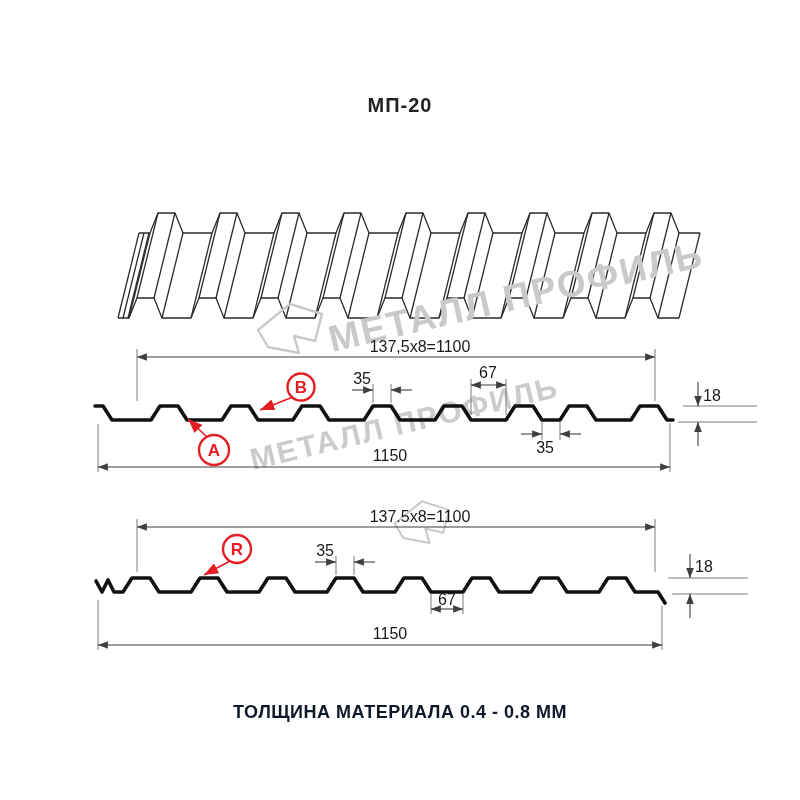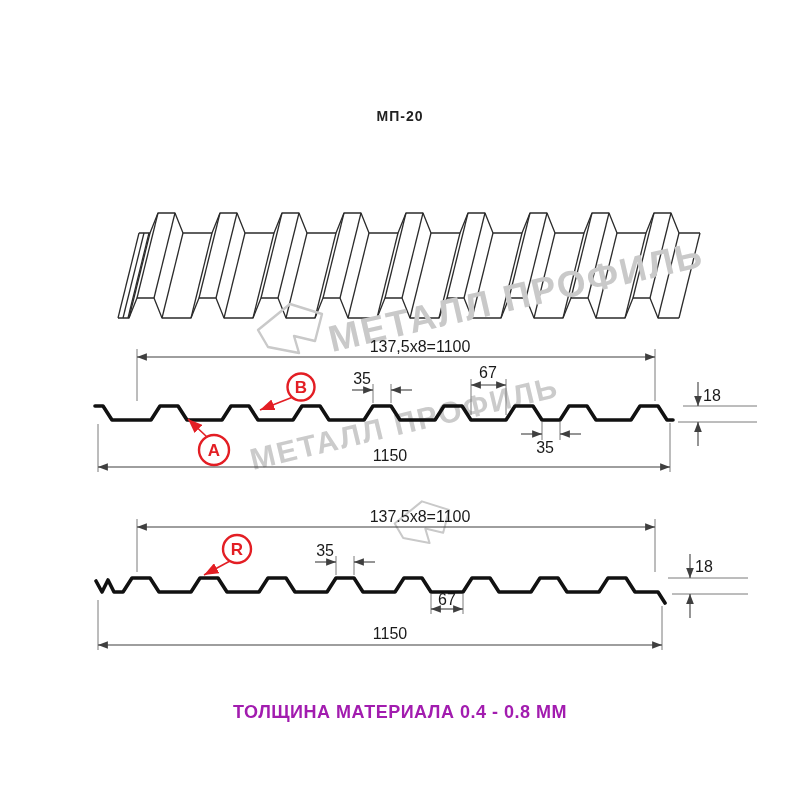--- a/index.html
+++ b/index.html
@@ -1,23 +1,23 @@
 <!DOCTYPE html>
 <html><head>
 <meta charset="utf-8">
 <style>
   html,body{margin:0;padding:0;background:#ffffff;}
   .stage{position:relative;width:800px;height:800px;background:#ffffff;overflow:hidden;
          font-family:"Liberation Sans",sans-serif;}
   .title{position:absolute;left:0;top:62px;width:800px;text-align:center;
          font-size:43px;font-weight:700;letter-spacing:2px;color:#1b1b1b;}
-  .subtitle{position:absolute;left:0;top:108px;width:800px;text-align:center;
-         font-size:14px;font-weight:600;letter-spacing:1px;color:#222;}
+  .subtitle{position:absolute;left:0;top:94px;width:800px;text-align:center;
+         font-size:20px;font-weight:600;letter-spacing:1px;color:#222;}
   .footer{position:absolute;left:0;top:702px;width:800px;text-align:center;
-         font-size:18px;font-weight:600;letter-spacing:.5px;color:#a21caf;}
+         font-size:18px;font-weight:600;letter-spacing:.5px;color:#0f172a;}
   svg{position:absolute;left:0;top:0;}
   .dim  {stroke:#3f3f3f;stroke-width:1.1;fill:none;}
   .ext  {stroke:#7a7a7a;stroke-width:1;fill:none;}
   .dimtxt{font-size:16px;fill:#1a1a1a;}
   .prof {stroke:#111111;stroke-width:3.6;fill:none;stroke-linejoin:round;stroke-linecap:round;}
   .sheet{stroke:#2b2b2b;stroke-width:1.3;fill:none;stroke-linejoin:round;}
   .wmtxt{font-size:37px;font-weight:700;letter-spacing:2px;fill:#c9c9c9;}
   .wmtxt2{font-size:30px;font-weight:700;letter-spacing:2px;fill:#cbcbcb;}
   .wmlogo{stroke:#c9c9c9;stroke-width:2.4;fill:none;stroke-linejoin:round;}
   .red  {stroke:#e31e24;stroke-width:1.6;fill:none;}

